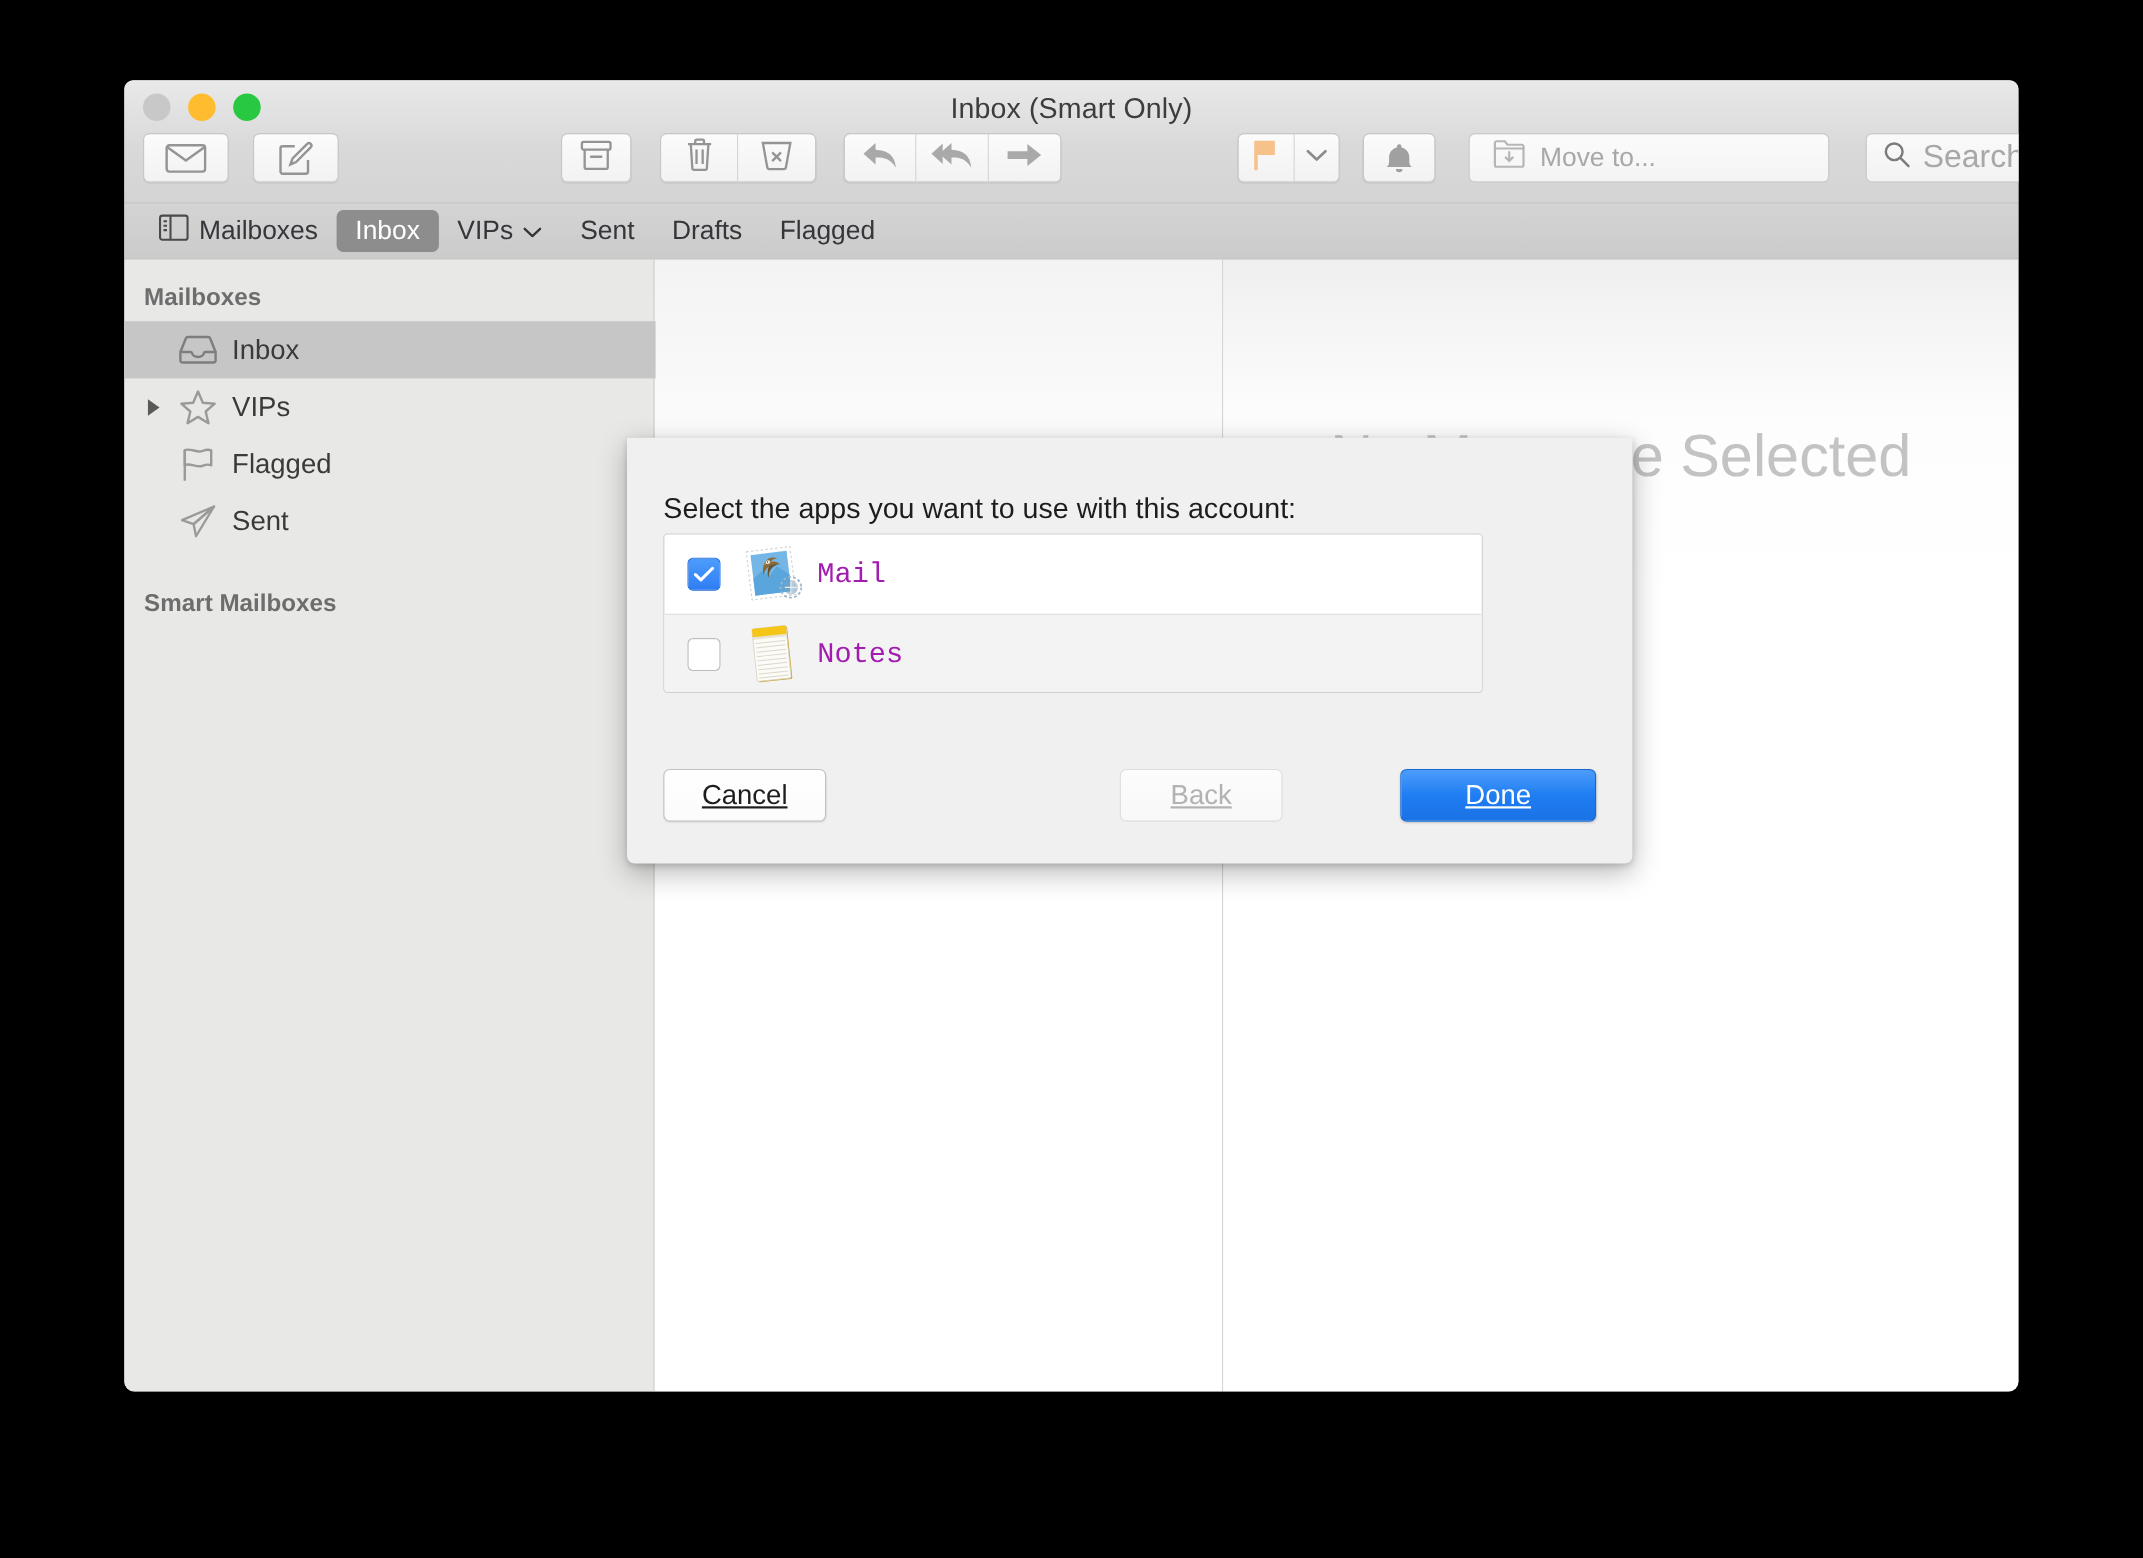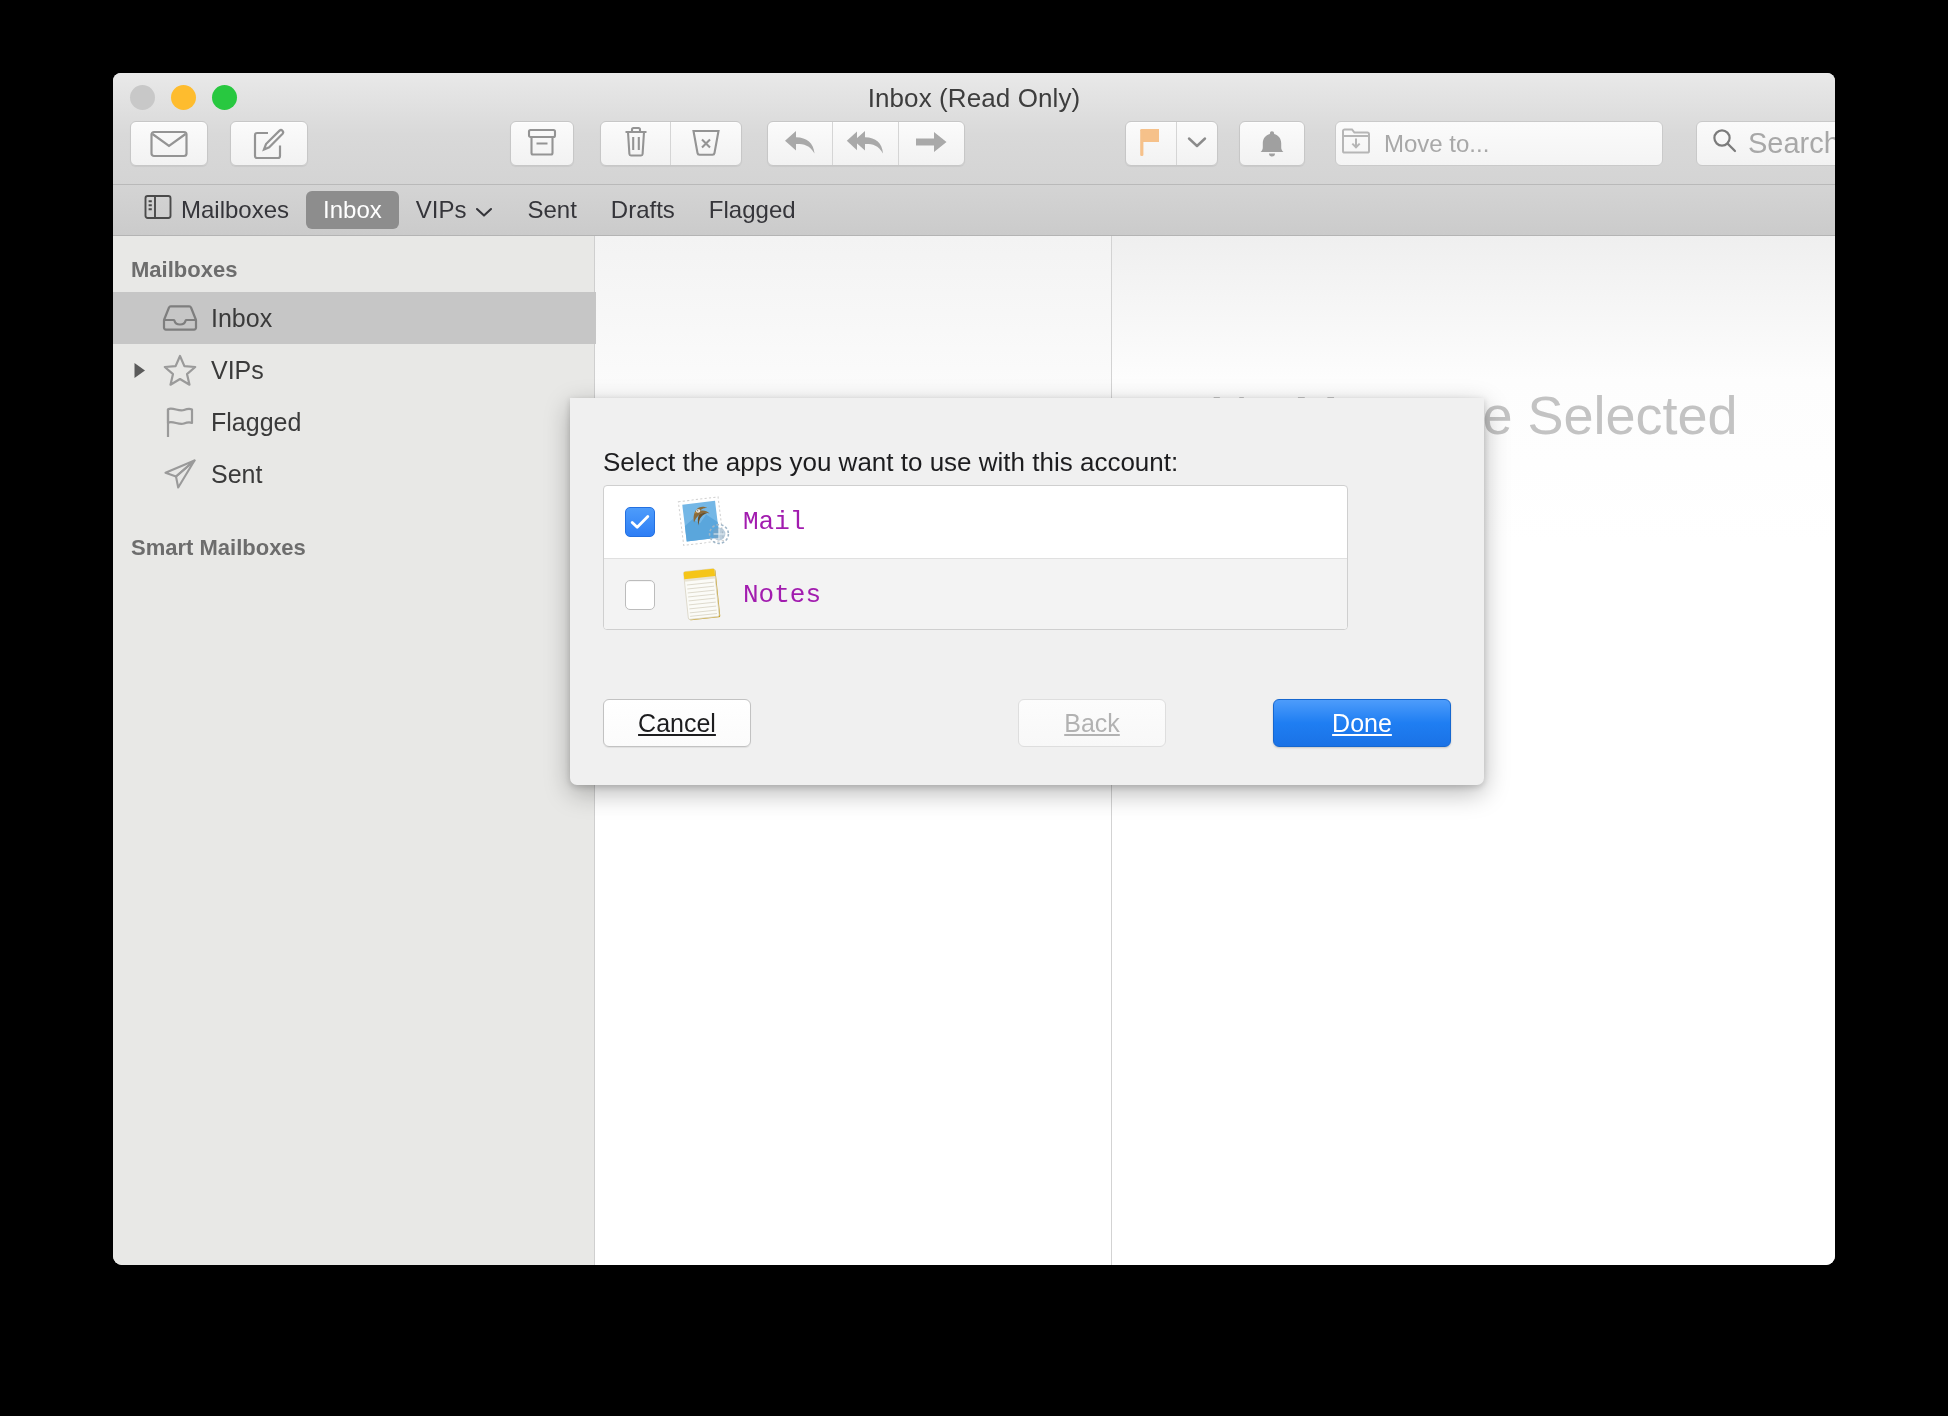--- a/index.html
+++ b/index.html
@@ -79,21 +79,21 @@
   #grp-flag .seg.flagseg { width: 52px; }
   #grp-flag .seg.chevseg { width: 40px; }
   #btn-notify  { left: 1126px; width: 66px; }
 
   #movebox {
     position: absolute; top: 48px; left: 1222px;
     width: 328px; height: 45px;
     background: linear-gradient(to bottom, #fbfbfb, #f4f4f4);
     border: 1px solid #cacaca; border-radius: 6px;
     display: flex; align-items: center; gap: 13px;
-    padding-left: 5px;
+    padding-left: 21px;
     color: #a8a8a8; font-size: 24px;
   }
   #searchbox {
     position: absolute; top: 48px; left: 1583px;
     width: 240px; height: 45px;
     background: linear-gradient(to bottom, #fafafa, #f2f2f2);
     border: 1px solid #c9c9c9; border-radius: 6px;
     display: flex; align-items: center; gap: 11px;
     padding-left: 14px;
     color: #a8a8a8; font-size: 29px;
@@ -257,21 +257,21 @@
 <div id="mail-window">
 
   <div id="titlebar">
 
     <div id="traffic-lights">
       <div class="light close"></div>
       <div class="light min"></div>
       <div class="light zoom"></div>
     </div>
 
-    <div id="window-title">Inbox (Read Only)</div>
+    <div id="window-title">Inbox (Smart Only)</div>
 
     <div class="tb-btn" id="btn-getmail">
       <span>
         <svg width="38" height="28" viewBox="0 0 38 28" fill="none" stroke="#949494" stroke-width="2.2">
           <rect x="1.5" y="2" width="35" height="24" rx="2.5"></rect>
           <path d="M2.5 4 L19 16 L35.5 4"></path>
         </svg>
       </span>
     </div>
 

